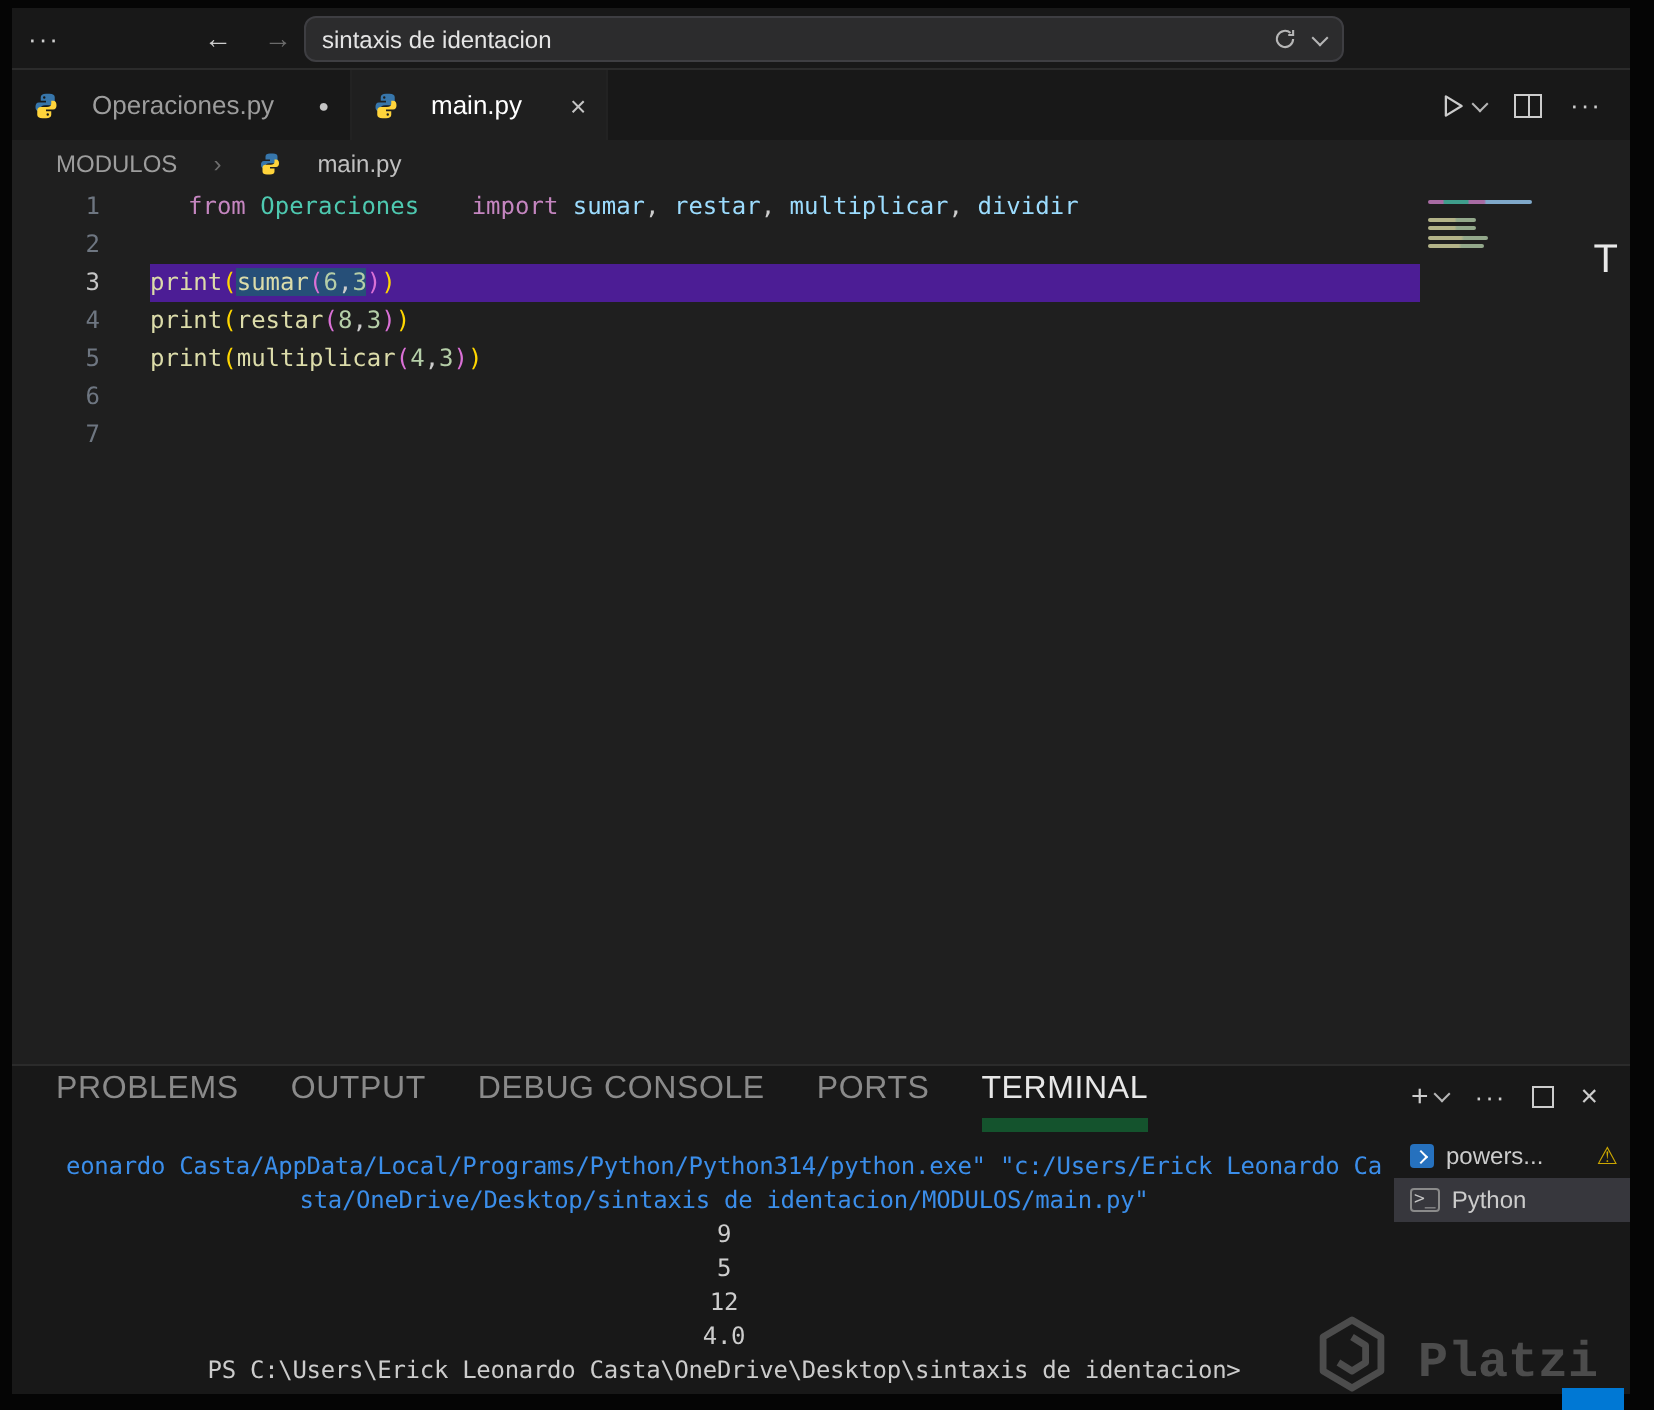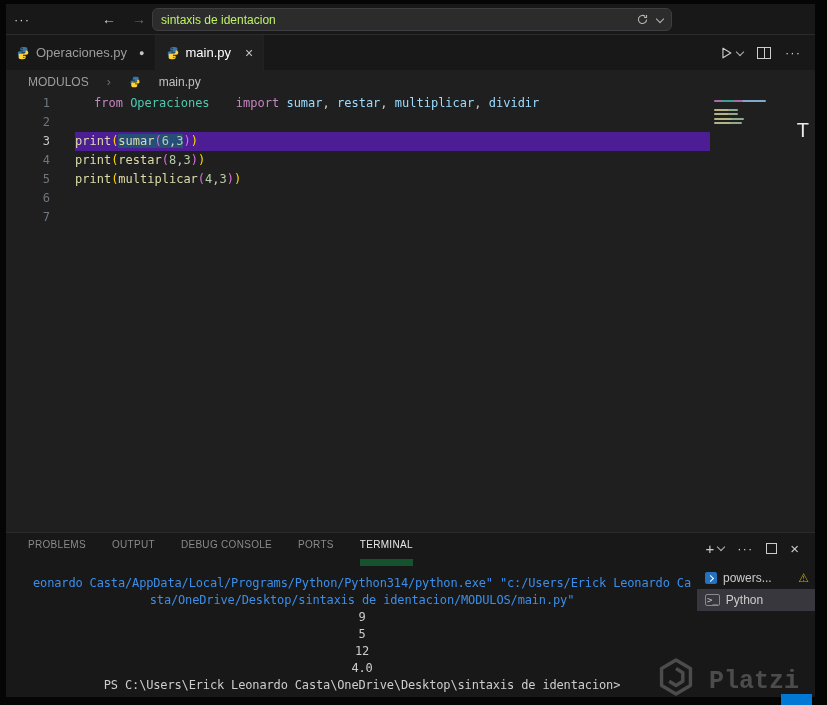--- a/index.html
+++ b/index.html
@@ -6,27 +6,27 @@
   body{width:827px;height:705px;overflow:hidden;font-family:"Liberation Sans",sans-serif;-webkit-font-smoothing:antialiased;}
   .frame{position:relative;width:827px;height:705px;background:#050505;}
   .window{position:absolute;left:6px;top:4px;width:809px;height:693px;background:#1f1f1f;overflow:hidden;}
 
   
   .titlebar{position:relative;height:30px;background:#181818;border-bottom:1px solid #2b2b2b;display:flex;align-items:center;}
   .menu-dots{padding:0 10px 0 8px;color:#cfcfcf;font-size:13px;letter-spacing:1px;cursor:pointer;}
   .nav-arrows{position:absolute;left:96px;display:flex;gap:16px;color:#cccccc;font-size:14px;}
   .nav-arrows .fwd{color:#6a6a6a;}
   .searchbox{position:absolute;left:146px;top:4px;width:518px;height:21px;background:#2c2c2d;border:1px solid #3e3e42;border-radius:6px;display:flex;align-items:center;}
-  .searchbox input{flex:1;background:transparent;border:none;outline:none;color:#bef264;font-size:12px;padding:0 8px;font-family:"Liberation Sans",sans-serif;}
+  .searchbox input{flex:1;background:transparent;border:none;outline:none;color:#e5e5e5;font-size:12px;padding:0 8px;font-family:"Liberation Sans",sans-serif;}
   .searchbox .sb-icons{display:flex;align-items:center;gap:8px;padding-right:8px;}
   .chev-down{display:inline-block;width:5px;height:5px;border-right:1.4px solid #b6b6b6;border-bottom:1.4px solid #b6b6b6;transform:rotate(45deg);margin-top:-2px;}
 
   
   .tabbar{height:35px;background:#181818;display:flex;align-items:stretch;position:relative;}
-  .tab{display:flex;align-items:center;gap:6px;padding:0 10px;font-size:13px;border-right:1px solid #222;cursor:pointer;}
+  .tab{display:flex;align-items:center;gap:16px;padding:0 10px;font-size:13px;border-right:1px solid #222;cursor:pointer;}
   .tab .lbl{color:#9d9d9d;}
   .tab.active{background:#1f1f1f;}
   .tab.active .lbl{color:#ffffff;}
   .mod-dot{color:#c5c5c5;font-size:9px;margin-left:6px;}
   .tab-close{color:#c5c5c5;font-size:14px;margin-left:8px;line-height:1;}
   .editor-actions{position:absolute;right:0;top:0;height:35px;display:flex;align-items:center;gap:14px;padding-right:14px;color:#cccccc;}
   .run-group{display:flex;align-items:center;gap:4px;cursor:pointer;}
   .icon-split{width:12px;height:10px;border:1.2px solid #ccc;position:relative;display:inline-block;}
   .icon-split::after{content:'';position:absolute;left:50%;top:0;bottom:0;width:1.2px;background:#ccc;}
   .dots{font-size:13px;letter-spacing:1px;color:#ccc;cursor:pointer;}
@@ -52,21 +52,21 @@
   .mm-1{width:52px;background:linear-gradient(90deg,#a86ba3 0 14%,#3f9e8c 16% 38%,#a86ba3 40% 54%,#7fa8c9 56% 100%);}
   .mm-3{width:24px;background:linear-gradient(90deg,#b3b388 0 55%,#93a88b 60% 100%);}
   .mm-4{width:24px;background:linear-gradient(90deg,#b3b388 0 55%,#93a88b 60% 100%);}
   .mm-5{width:30px;background:linear-gradient(90deg,#b3b388 0 55%,#93a88b 60% 100%);}
   .mm-6{width:28px;background:linear-gradient(90deg,#b3b388 0 55%,#93a88b 60% 100%);}
   .overlay-t{position:absolute;right:6px;top:25px;color:#e8e8e8;font-size:20px;font-family:"Liberation Sans",sans-serif;}
 
   
   .panel{position:absolute;left:0;right:0;bottom:0;height:164px;background:#181818;border-top:1px solid #2b2b2b;}
   .panel-header{height:30px;display:flex;align-items:center;position:relative;}
-  .panel-tabs{display:flex;gap:26px;padding-left:22px;font-size:10px;}
+  .panel-tabs{display:flex;gap:26px;padding-left:22px;font-size:16px;}
   .panel-tab{color:#8a8a8a;height:29px;line-height:29px;cursor:pointer;letter-spacing:.3px;}
   .panel-tab.active{color:#e7e7e7;border-bottom:7px solid #14532d;}
   .panel-actions{position:absolute;right:0;top:0;height:30px;display:flex;align-items:center;gap:13px;padding-right:16px;color:#cccccc;}
   .pa{cursor:pointer;display:flex;align-items:center;gap:4px;}
   .pa-plus{font-size:15px;}
   .icon-maximize{width:9px;height:9px;border:1.2px solid #ccc;display:inline-block;}
   .pa-close{font-size:15px;}
 
   .panel-body{position:relative;display:flex;height:133px;}
   .terminal-output{flex:1;padding:12px 0 0 21px;font-family:"DejaVu Sans Mono",monospace;font-size:12px;letter-spacing:-0.15px;line-height:17px;overflow:hidden;white-space:pre;text-align:center;}

